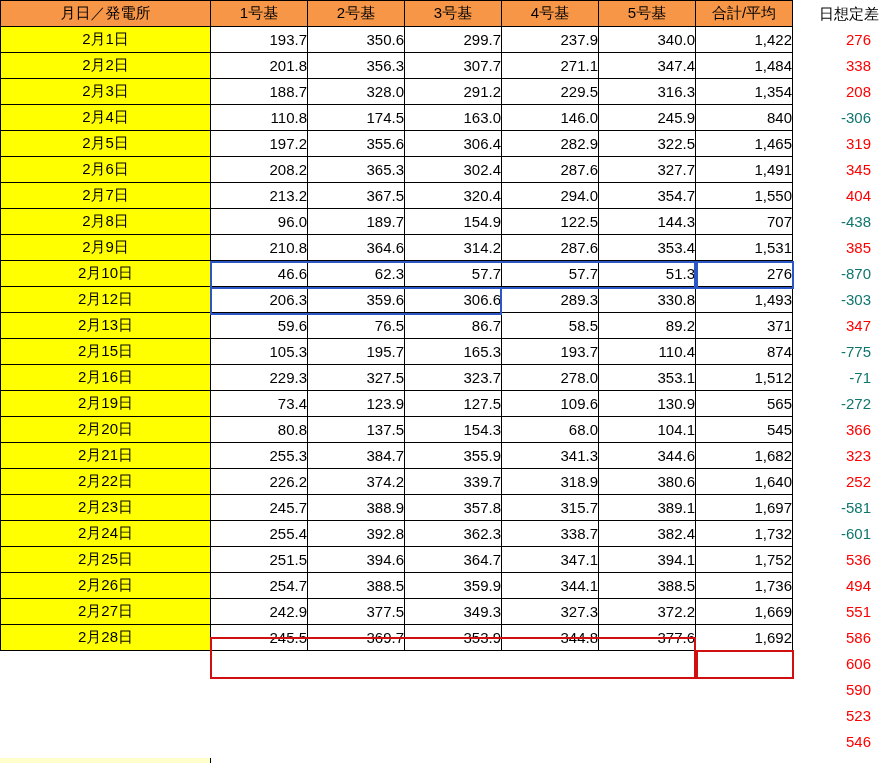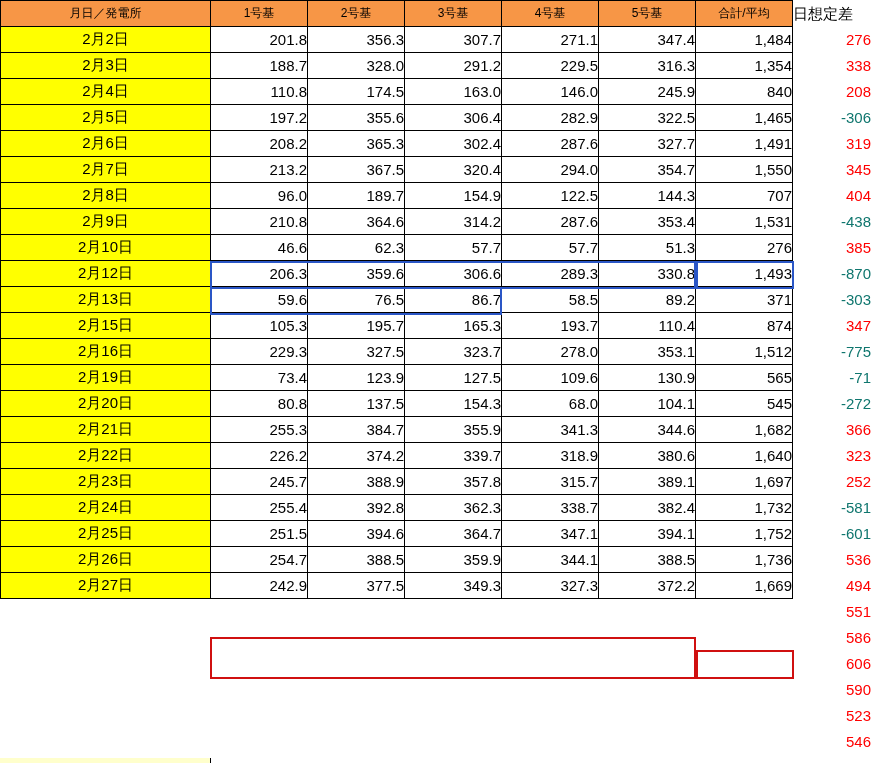--- a/index.html
+++ b/index.html
@@ -28,21 +28,21 @@
     border: 1px solid #000000;
     padding: 0;
     height: 26px;
     box-sizing: border-box;
     font-weight: normal;
   }
   
   .hdr {
     background: #f79646;
     text-align: center;
-    font-size: 12px;
+    font-size: 15px;
     color: #000000;
     height: 27px;
   }
   .hdr-date {
     background: #f79646;
     text-align: center;
   }
   
   .datecell {
     background: #ffff00;
@@ -61,21 +61,21 @@
   
   .diffcol {
     position: absolute;
     top: 0;
     left: 793px;
     width: 86px;
   }
   .diff-head {
     height: 27px;
     line-height: 27px;
-    text-align: left;
+    text-align: right;
     font-size: 15px;
     color: #000000;
     background: #ffffff;
   }
   .diff-cell {
     height: 26px;
     line-height: 26px;
     text-align: right;
     padding-right: 8px;
     font-size: 15px;
@@ -125,20 +125,29 @@
         <th class="hdr">1号基</th>
         <th class="hdr">2号基</th>
         <th class="hdr">3号基</th>
         <th class="hdr">4号基</th>
         <th class="hdr">5号基</th>
         <th class="hdr">合計/平均</th>
       </tr>
     </thead>
     <tbody id="grid-body">
         <tr>
+          <td class="datecell">2月1日</td>
+          <td class="num">193.7</td>
+          <td class="num">350.6</td>
+          <td class="num">299.7</td>
+          <td class="num">237.9</td>
+          <td class="num">340.0</td>
+          <td class="num">1,422</td>
+        </tr>
+        <tr>
           <td class="datecell">2月2日</td>
           <td class="num">201.8</td>
           <td class="num">356.3</td>
           <td class="num">307.7</td>
           <td class="num">271.1</td>
           <td class="num">347.4</td>
           <td class="num">1,484</td>
         </tr>
         <tr>
           <td class="datecell">2月3日</td>
@@ -321,20 +330,29 @@
           <td class="num">1,736</td>
         </tr>
         <tr>
           <td class="datecell">2月27日</td>
           <td class="num">242.9</td>
           <td class="num">377.5</td>
           <td class="num">349.3</td>
           <td class="num">327.3</td>
           <td class="num">372.2</td>
           <td class="num">1,669</td>
+        </tr>
+        <tr>
+          <td class="datecell">2月28日</td>
+          <td class="num">245.5</td>
+          <td class="num">369.7</td>
+          <td class="num">353.9</td>
+          <td class="num">344.8</td>
+          <td class="num">377.6</td>
+          <td class="num">1,692</td>
         </tr>
       </tbody>
   </table>
 
   <div class="diffcol">
     <div class="diff-head">日想定差</div>
     <div id="diff-body">
         <div class="diff-cell pos">276</div>
         <div class="diff-cell pos">338</div>
         <div class="diff-cell pos">208</div>

